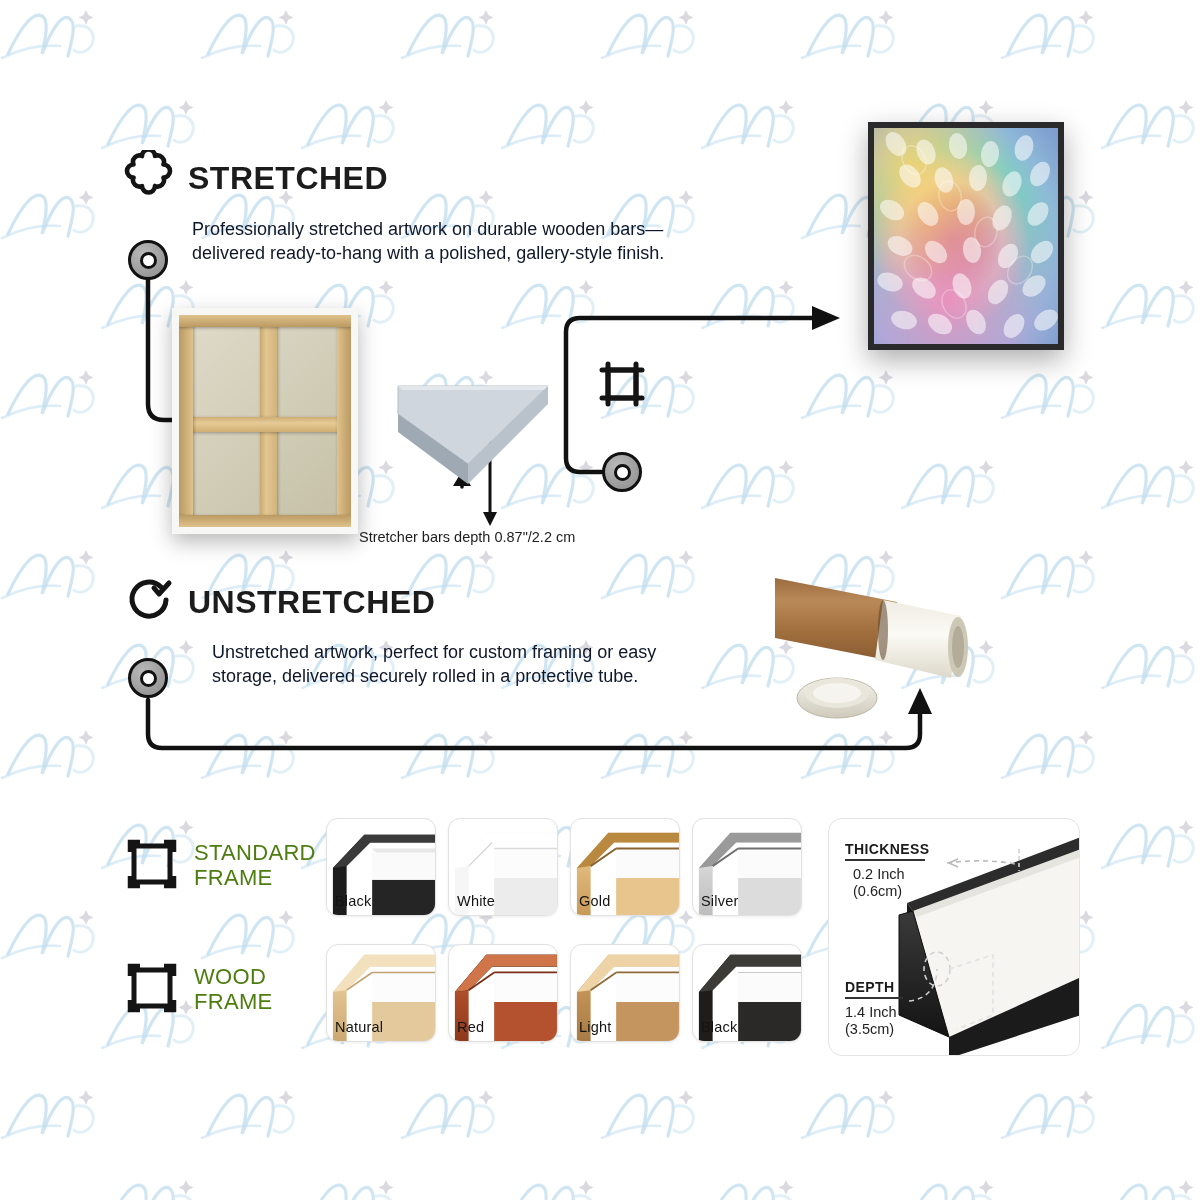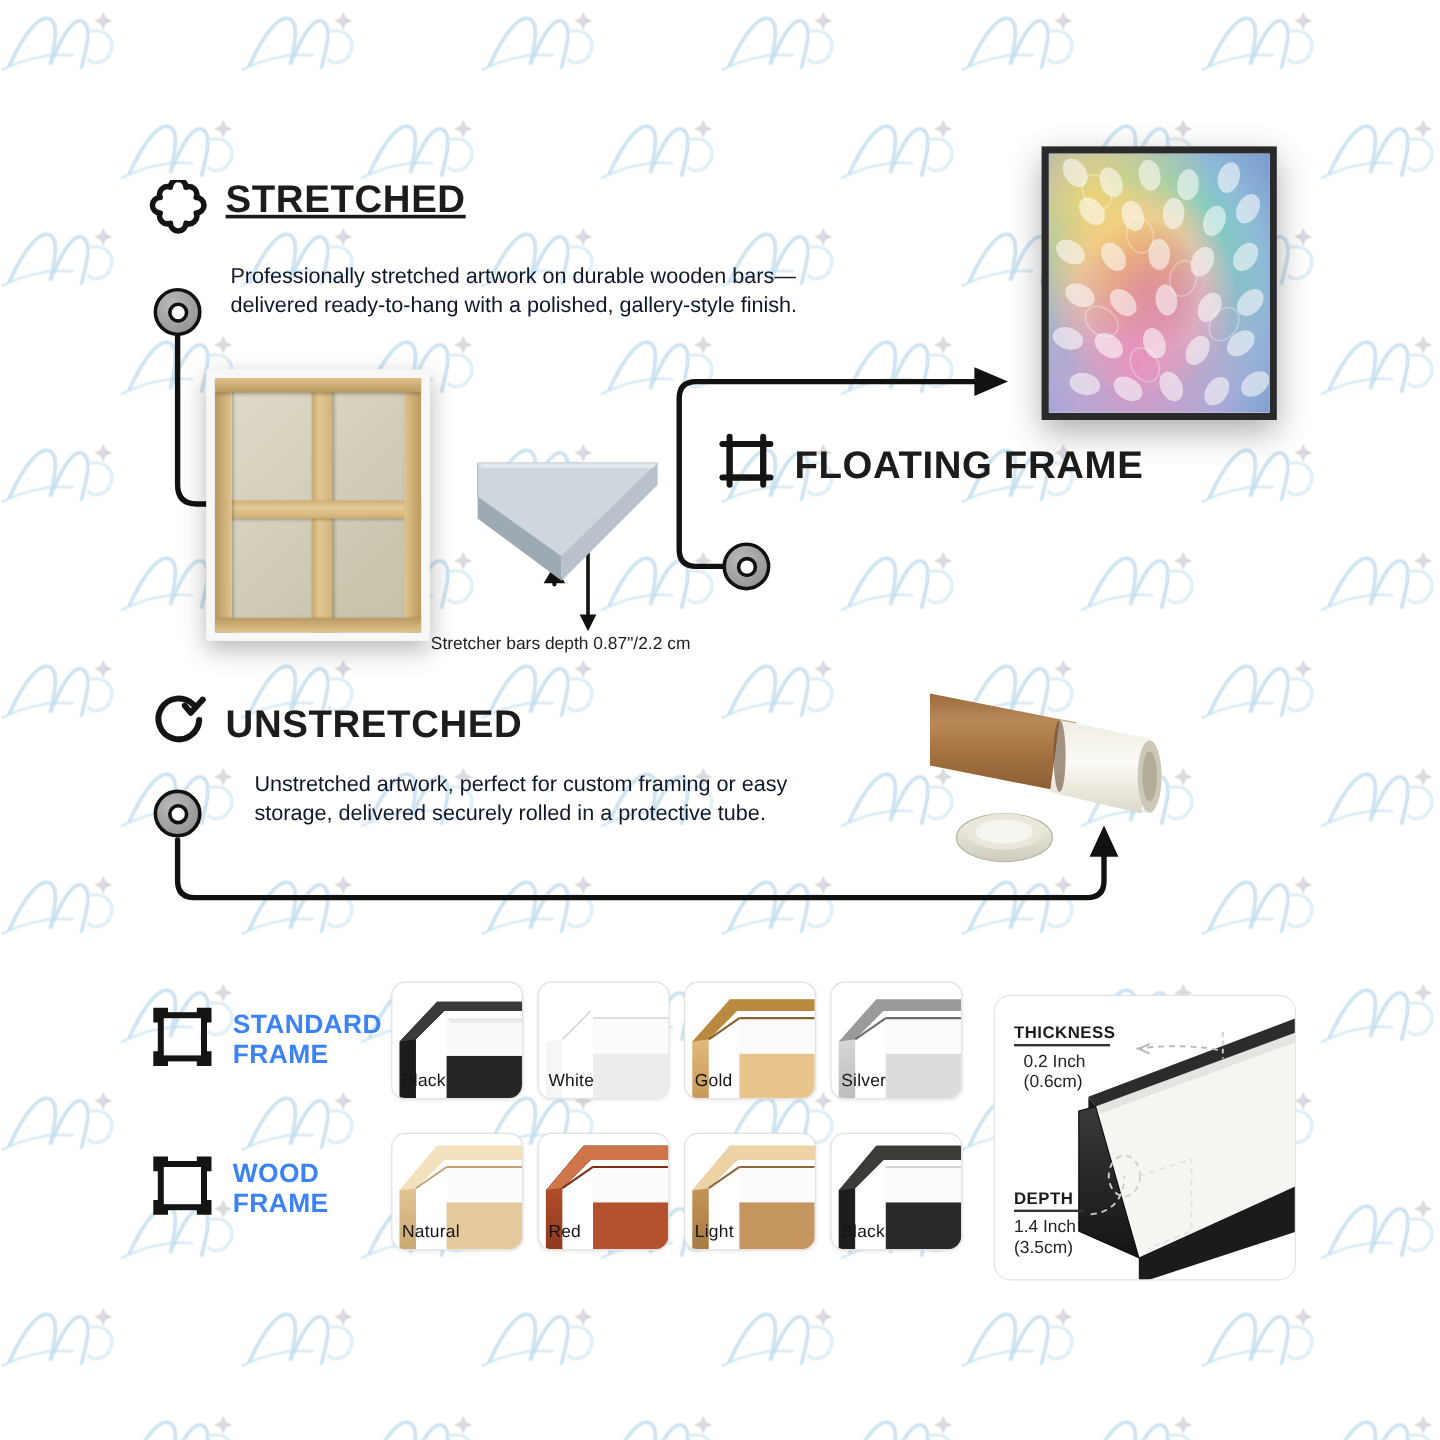--- a/index.html
+++ b/index.html
@@ -108,22 +108,22 @@
   }
   .swatch .label {
     position: absolute; left: 8px; bottom: 6px;
     font-size: 14.5px; font-weight: normal; color: #141414;
     z-index: 3;
     letter-spacing: .2px;
   }
   .swatch .corner { position: absolute; inset: 0; }
 
   .cat-title {
-    font-size: 22px; font-weight: bold; line-height: 1.12;
-    color: #3b82f6; letter-spacing: .3px;
+    font-size: 22px; font-weight: normal; line-height: 1.12;
+    color: #4d7c0f; letter-spacing: .3px;
   }
 
   
   #thickness-card {
     left: 828px; top: 818px; width: 252px; height: 238px;
     background: #fff; border: 1px solid #e4e4e4; border-radius: 14px;
     overflow: hidden;
   }
   .dim-label { font-size: 14px; font-weight: 600; color: #1b1b1b; letter-spacing: .4px; }
   .dim-value { font-size: 14.5px; color: #232323; line-height: 1.15; }
@@ -162,21 +162,21 @@
   <polygon points="908,714 920,688 932,714" fill="#111"></polygon>
 
   <path d="M462,430 L462,487" fill="none" stroke="#111" stroke-width="3.5" stroke-dasharray="7 6" stroke-linecap="round"></path>
   <polygon points="453,432 471,432 462,447" fill="#111"></polygon>
   <polygon points="453,486 471,486 462,471" fill="#111"></polygon>
   <path d="M462,432 L490,432 L490,516" fill="none" stroke="#111" stroke-width="3" stroke-linecap="round"></path>
   <polygon points="483,512 497,512 490,526" fill="#111"></polygon>
 </svg>
 
 <div class="abs" style="left:124px;top:150px;z-index:3;">
-  <div style="display:flex;align-items:flex-start;gap:14px;text-decoration:underline;">
+  <div style="display:flex;align-items:center;gap:14px;">
     <span style="display:block;">
       <svg width="50" height="52" viewBox="0 0 50 52">
         <path d="M18,6 a6.5,6.5 0 0 1 13,0 a6.5,6.5 0 0 1 8.5,8.5 a6.5,6.5 0 0 1 0,13
                  a6.5,6.5 0 0 1 -8.5,8.5 a6.5,6.5 0 0 1 -13,0 a6.5,6.5 0 0 1 -8.5,-8.5
                  a6.5,6.5 0 0 1 0,-13 a6.5,6.5 0 0 1 8.5,-8.5 z" fill="#fff" stroke="#141414" stroke-width="4.6" stroke-linejoin="round"></path>
       </svg>
     </span>
     <span class="sec-title">STRETCHED</span>
   </div>
   <div class="sec-body" style="width:480px;margin-left:68px;margin-top:12px;">Professionally stretched artwork on durable wooden bars—delivered ready-to-hang with a polished, gallery-style finish.</div>
@@ -205,21 +205,20 @@
   <div style="display:flex;align-items:center;gap:14px;">
     <span style="display:block;">
       <svg width="52" height="52" viewBox="0 0 52 52">
         <rect x="12" y="12" width="28" height="28" fill="none" stroke="#141414" stroke-width="5"></rect>
         <line x1="12" y1="6" x2="12" y2="46" stroke="#141414" stroke-width="5" stroke-linecap="round"></line>
         <line x1="40" y1="6" x2="40" y2="46" stroke="#141414" stroke-width="5" stroke-linecap="round"></line>
         <line x1="6" y1="12" x2="46" y2="12" stroke="#141414" stroke-width="5" stroke-linecap="round"></line>
         <line x1="6" y1="40" x2="46" y2="40" stroke="#141414" stroke-width="5" stroke-linecap="round"></line>
       </svg>
     </span>
-    <span class="sec-title">FLOATING FRAME</span>
   </div>
 </div>
 <div class="dot abs" style="left:602px;top:452px;z-index:4;"></div>
 
 <div class="abs" id="artwork-frame" style="z-index:3;">
   <div id="artwork-canvas">
     <svg width="184" height="216" viewBox="0 0 184 216" preserveAspectRatio="none">
       <defs>
         <radialGradient id="petalbg" cx="42%" cy="52%" r="92%">
           <stop offset="0%" stop-color="#e8443f"></stop>
@@ -493,21 +492,21 @@
       <polygon points="20,98 20,46 44,22 110,22 110,10 38,10 6,48 6,98" fill="#1e1d1b"></polygon>
       <polygon points="20,98 110,98 110,58 46,58 46,98" fill="#2a2927"></polygon>
       <polygon points="6,48 38,10 110,10 110,22 44,22 20,46" fill="#3c3b38"></polygon>
       <polygon points="46,28 110,28 110,58 46,58" fill="#fbfbfb"></polygon>
       <polyline points="46,28 110,28" fill="none" stroke="#c9c9c9" stroke-width="1.2"></polyline>
     </svg>
     <span class="label">Black</span>
   </div>
 </div>
 
-<div class="abs" id="thickness-card" style="z-index:3;margin-top:11px;">
+<div class="abs" id="thickness-card" style="z-index:3;">
   <svg class="abs" style="left:0;top:0;" width="252" height="238" viewBox="0 0 252 238">
     <defs>
       <linearGradient id="blkface" x1="0" y1="0" x2="0" y2="1">
         <stop offset="0%" stop-color="#3a3a3a"></stop>
           <stop offset="100%" stop-color="#141414"></stop>
       </linearGradient>
     </defs>
 
     <polygon points="84,92 252,30 252,158 120,218" fill="#f6f5f2"></polygon>
     <polygon points="84,92 252,30 252,38 88,98" fill="#e6e4df"></polygon>

